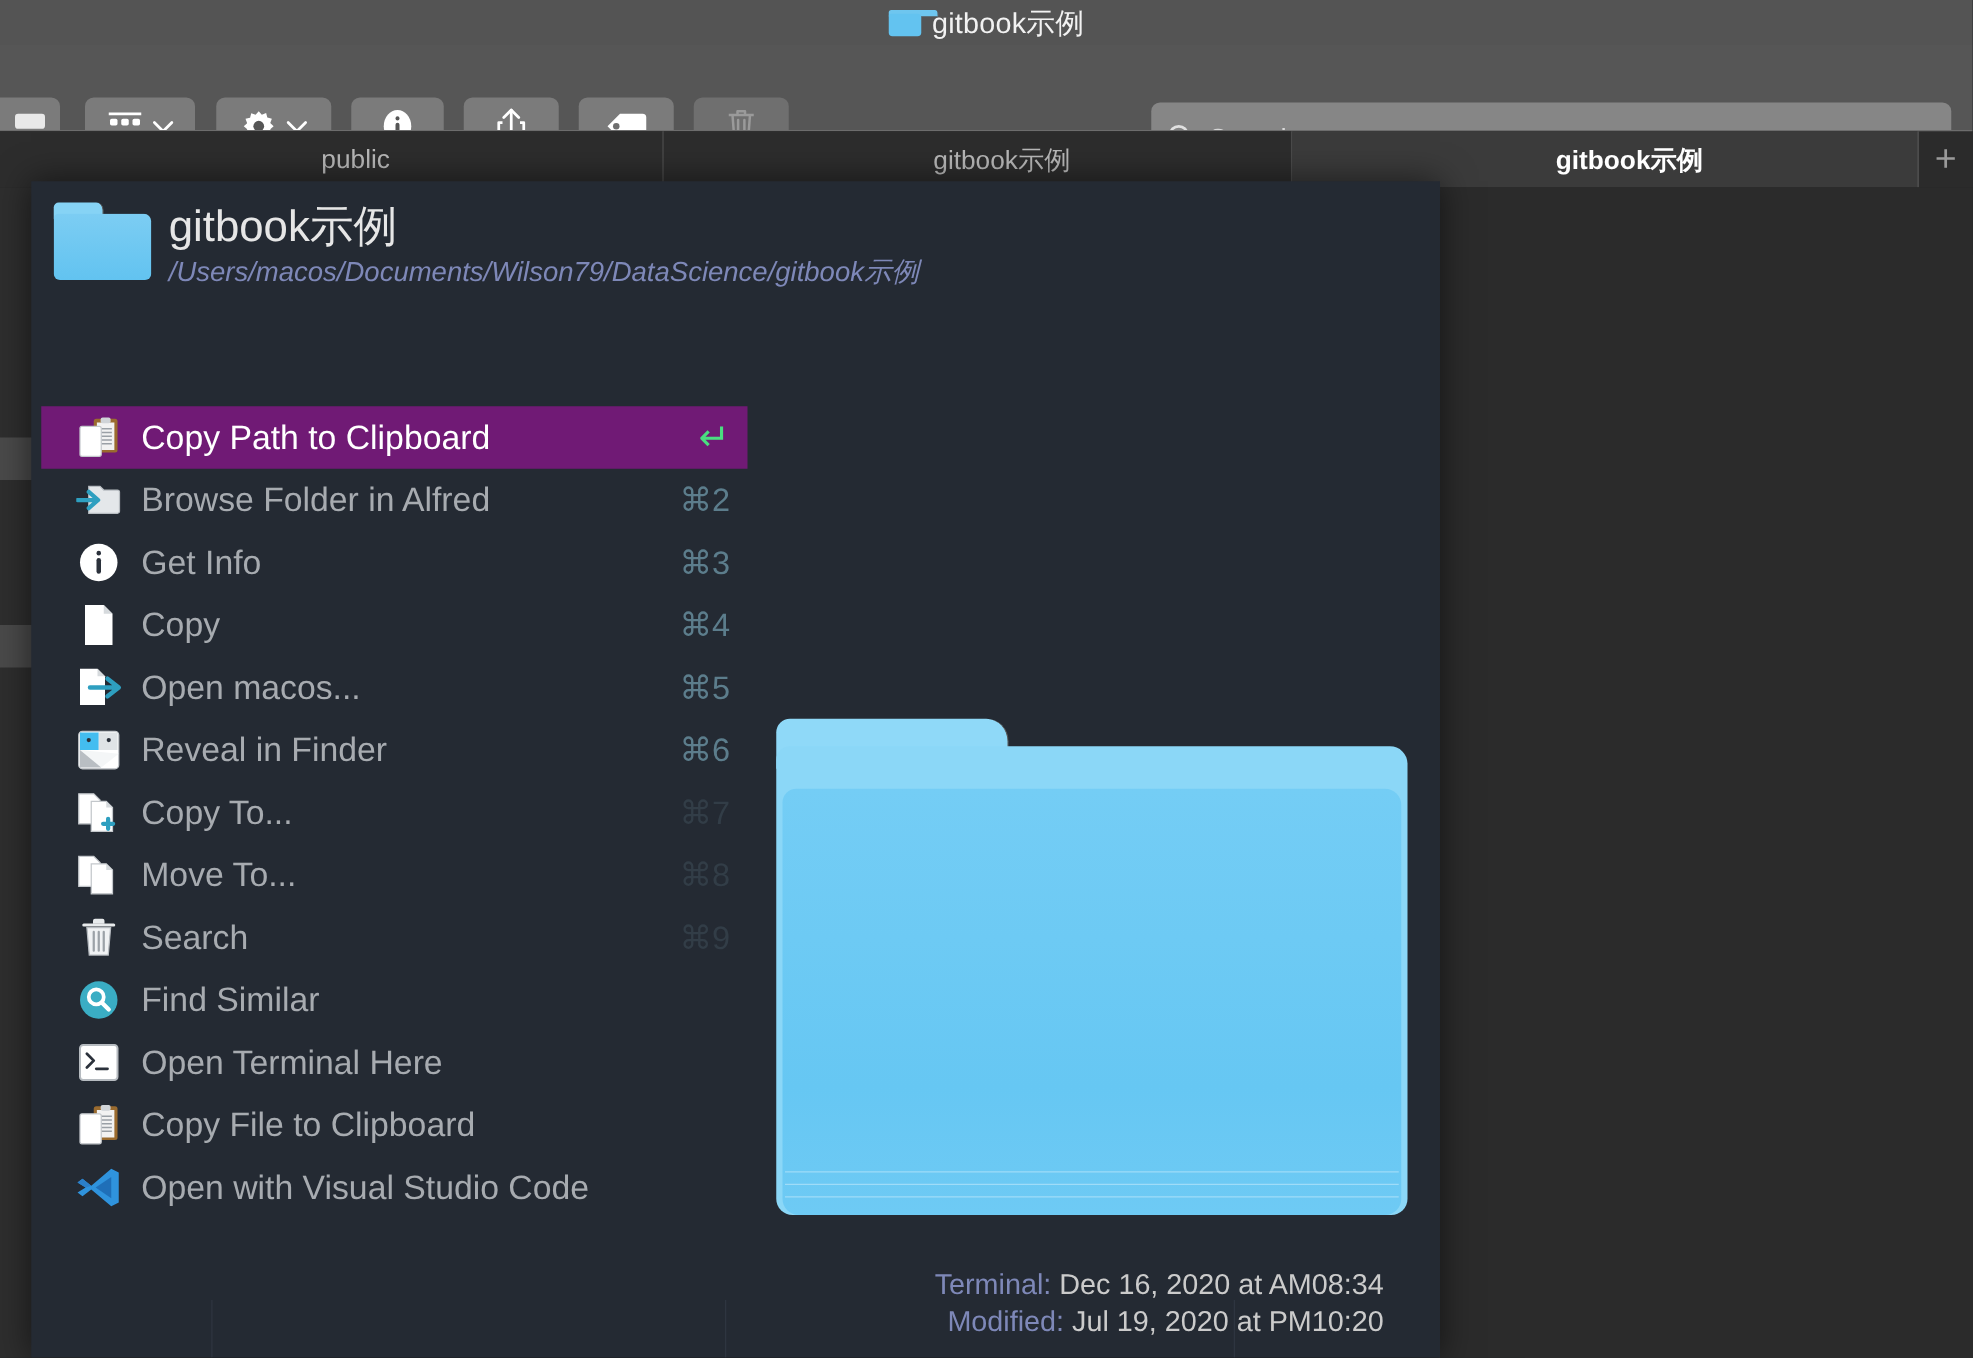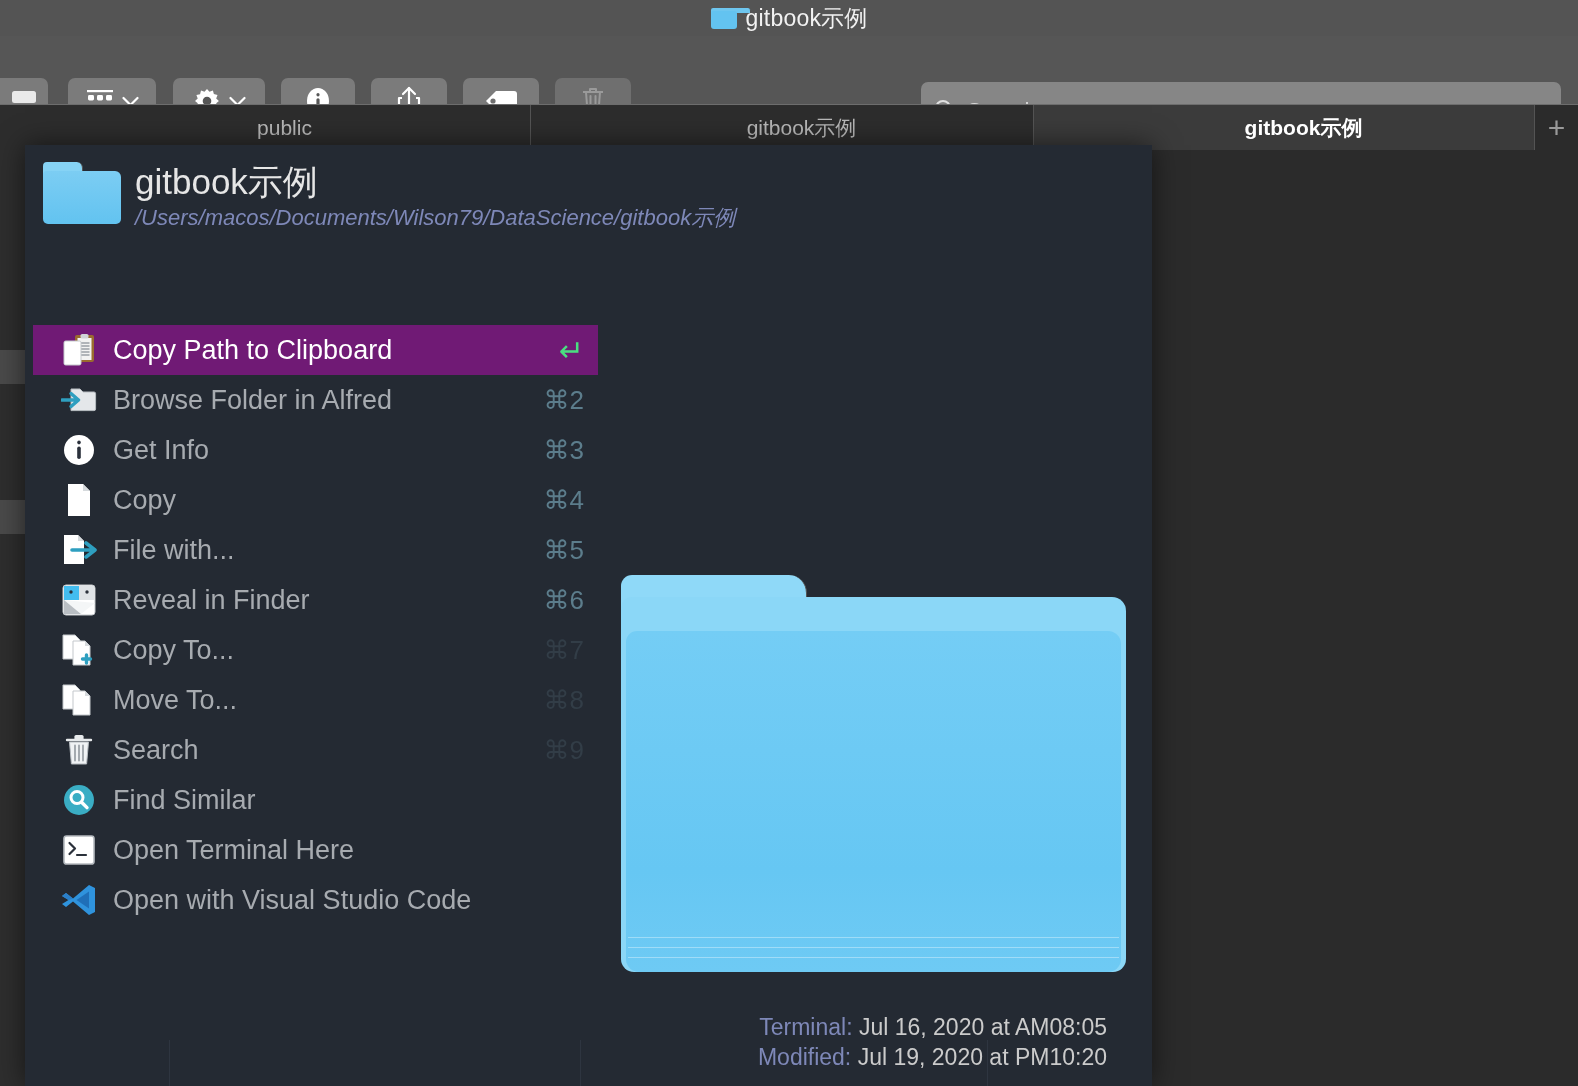--- a/index.html
+++ b/index.html
@@ -357,21 +357,21 @@
     </div>
 
     <div class="mi">
       <span class="ico">
         <svg width="36" height="34" viewBox="0 0 36 34">
           <path d="M3 2 H17 L23 8 V31 H3 Z" fill="#ffffff"></path>
           <path d="M17 2 V8 H23" fill="#d6dadd"></path>
           <path d="M11 17 H32 M25 10 L34 17 L25 24" stroke="#2e9fc0" stroke-width="3.6" fill="none" stroke-linecap="round" stroke-linejoin="round"></path>
         </svg>
       </span>
-      <span class="lbl">File with...</span>
+      <span class="lbl">Open macos...</span>
       <span class="sc bright">⌘5</span>
     </div>
 
     <div class="mi">
       <span class="ico">
         <svg width="34" height="34" viewBox="0 0 34 34">
           <rect x="1" y="2" width="32" height="30" rx="3" fill="#ffffff" stroke="#c3c7cb" stroke-width="1"></rect>
           <path d="M2 3 H17 V17 H2 Z" fill="#43bdf0"></path>
           <path d="M17 3 H32 V17 H17 Z" fill="#dfe3e6"></path>
           <circle cx="9" cy="9" r="1.7" fill="#2b313b"></circle>
@@ -439,20 +439,35 @@
         <svg width="34" height="32" viewBox="0 0 34 32">
           <rect x="2" y="2" width="30" height="28" rx="2.6" fill="#ffffff" stroke="#b6bbc0" stroke-width="1.6"></rect>
           <path d="M7.5 9 L13 14.5 L7.5 20" stroke="#2b313b" stroke-width="2.2" fill="none" stroke-linecap="round" stroke-linejoin="round"></path>
           <path d="M15 21 H24" stroke="#2b313b" stroke-width="2.2" stroke-linecap="round"></path>
         </svg>
       </span>
       <span class="lbl">Open Terminal Here</span>
       <span class="sc"></span>
     </div>
 
+    <div class="mi">
+      <span class="ico">
+        <svg width="36" height="36" viewBox="0 0 36 36">
+          <rect x="14" y="3" width="19" height="27" rx="2" fill="#9a6b2f"></rect>
+          <rect x="16.5" y="6" width="14" height="22" fill="#f2f2f2"></rect>
+          <g stroke="#9aa0a6" stroke-width="1.3">
+            <path d="M18.5 11 H28.5 M18.5 14 H28.5 M18.5 17 H28.5 M18.5 20 H28.5 M18.5 23 H28.5"></path>
+          </g>
+          <rect x="19.5" y="2" width="8" height="4.5" rx="1.6" fill="#d0d4d8"></rect>
+          <rect x="3" y="9" width="17" height="24" rx="1.6" fill="#ffffff" stroke="#c5c9cd" stroke-width="1"></rect>
+        </svg>
+      </span>
+      <span class="lbl">Copy File to Clipboard</span>
+      <span class="sc"></span>
+    </div>
 
     <div class="mi">
       <span class="ico">
         <svg width="36" height="34" viewBox="0 0 36 34">
           <path d="M28 2 L34 5 V29 L28 32 L12 18.5 L5 24 L1 21 L7.5 17 L1 13 L5 10 L12 15.5 Z" fill="#2f93dd"></path>
           <path d="M28 8.5 L28 25.5 L15.5 17 Z" fill="#1f6fb8"></path>
           <path d="M1 13 L5 10 L12 15.5 L7.5 17 Z" fill="#2b7fc9"></path>
         </svg>
       </span>
       <span class="lbl">Open with Visual Studio Code</span>
@@ -466,21 +481,21 @@
     <span class="back"></span>
     <span class="front"></span>
     <span class="line" style="top:362px;"></span>
     <span class="line" style="top:372px;"></span>
     <span class="line" style="top:382px;"></span>
   </div>
 
   <div class="meta">
     <div class="meta-row">
       <span class="meta-k">Terminal:</span>
-      <span class="meta-v">Jul 16, 2020 at AM08:05</span>
+      <span class="meta-v">Dec 16, 2020 at AM08:34</span>
     </div>
     <div class="meta-row">
       <span class="meta-k">Modified:</span>
       <span class="meta-v">Jul 19, 2020 at PM10:20</span>
     </div>
   </div>
 
 </div>
 
 </body></html>

